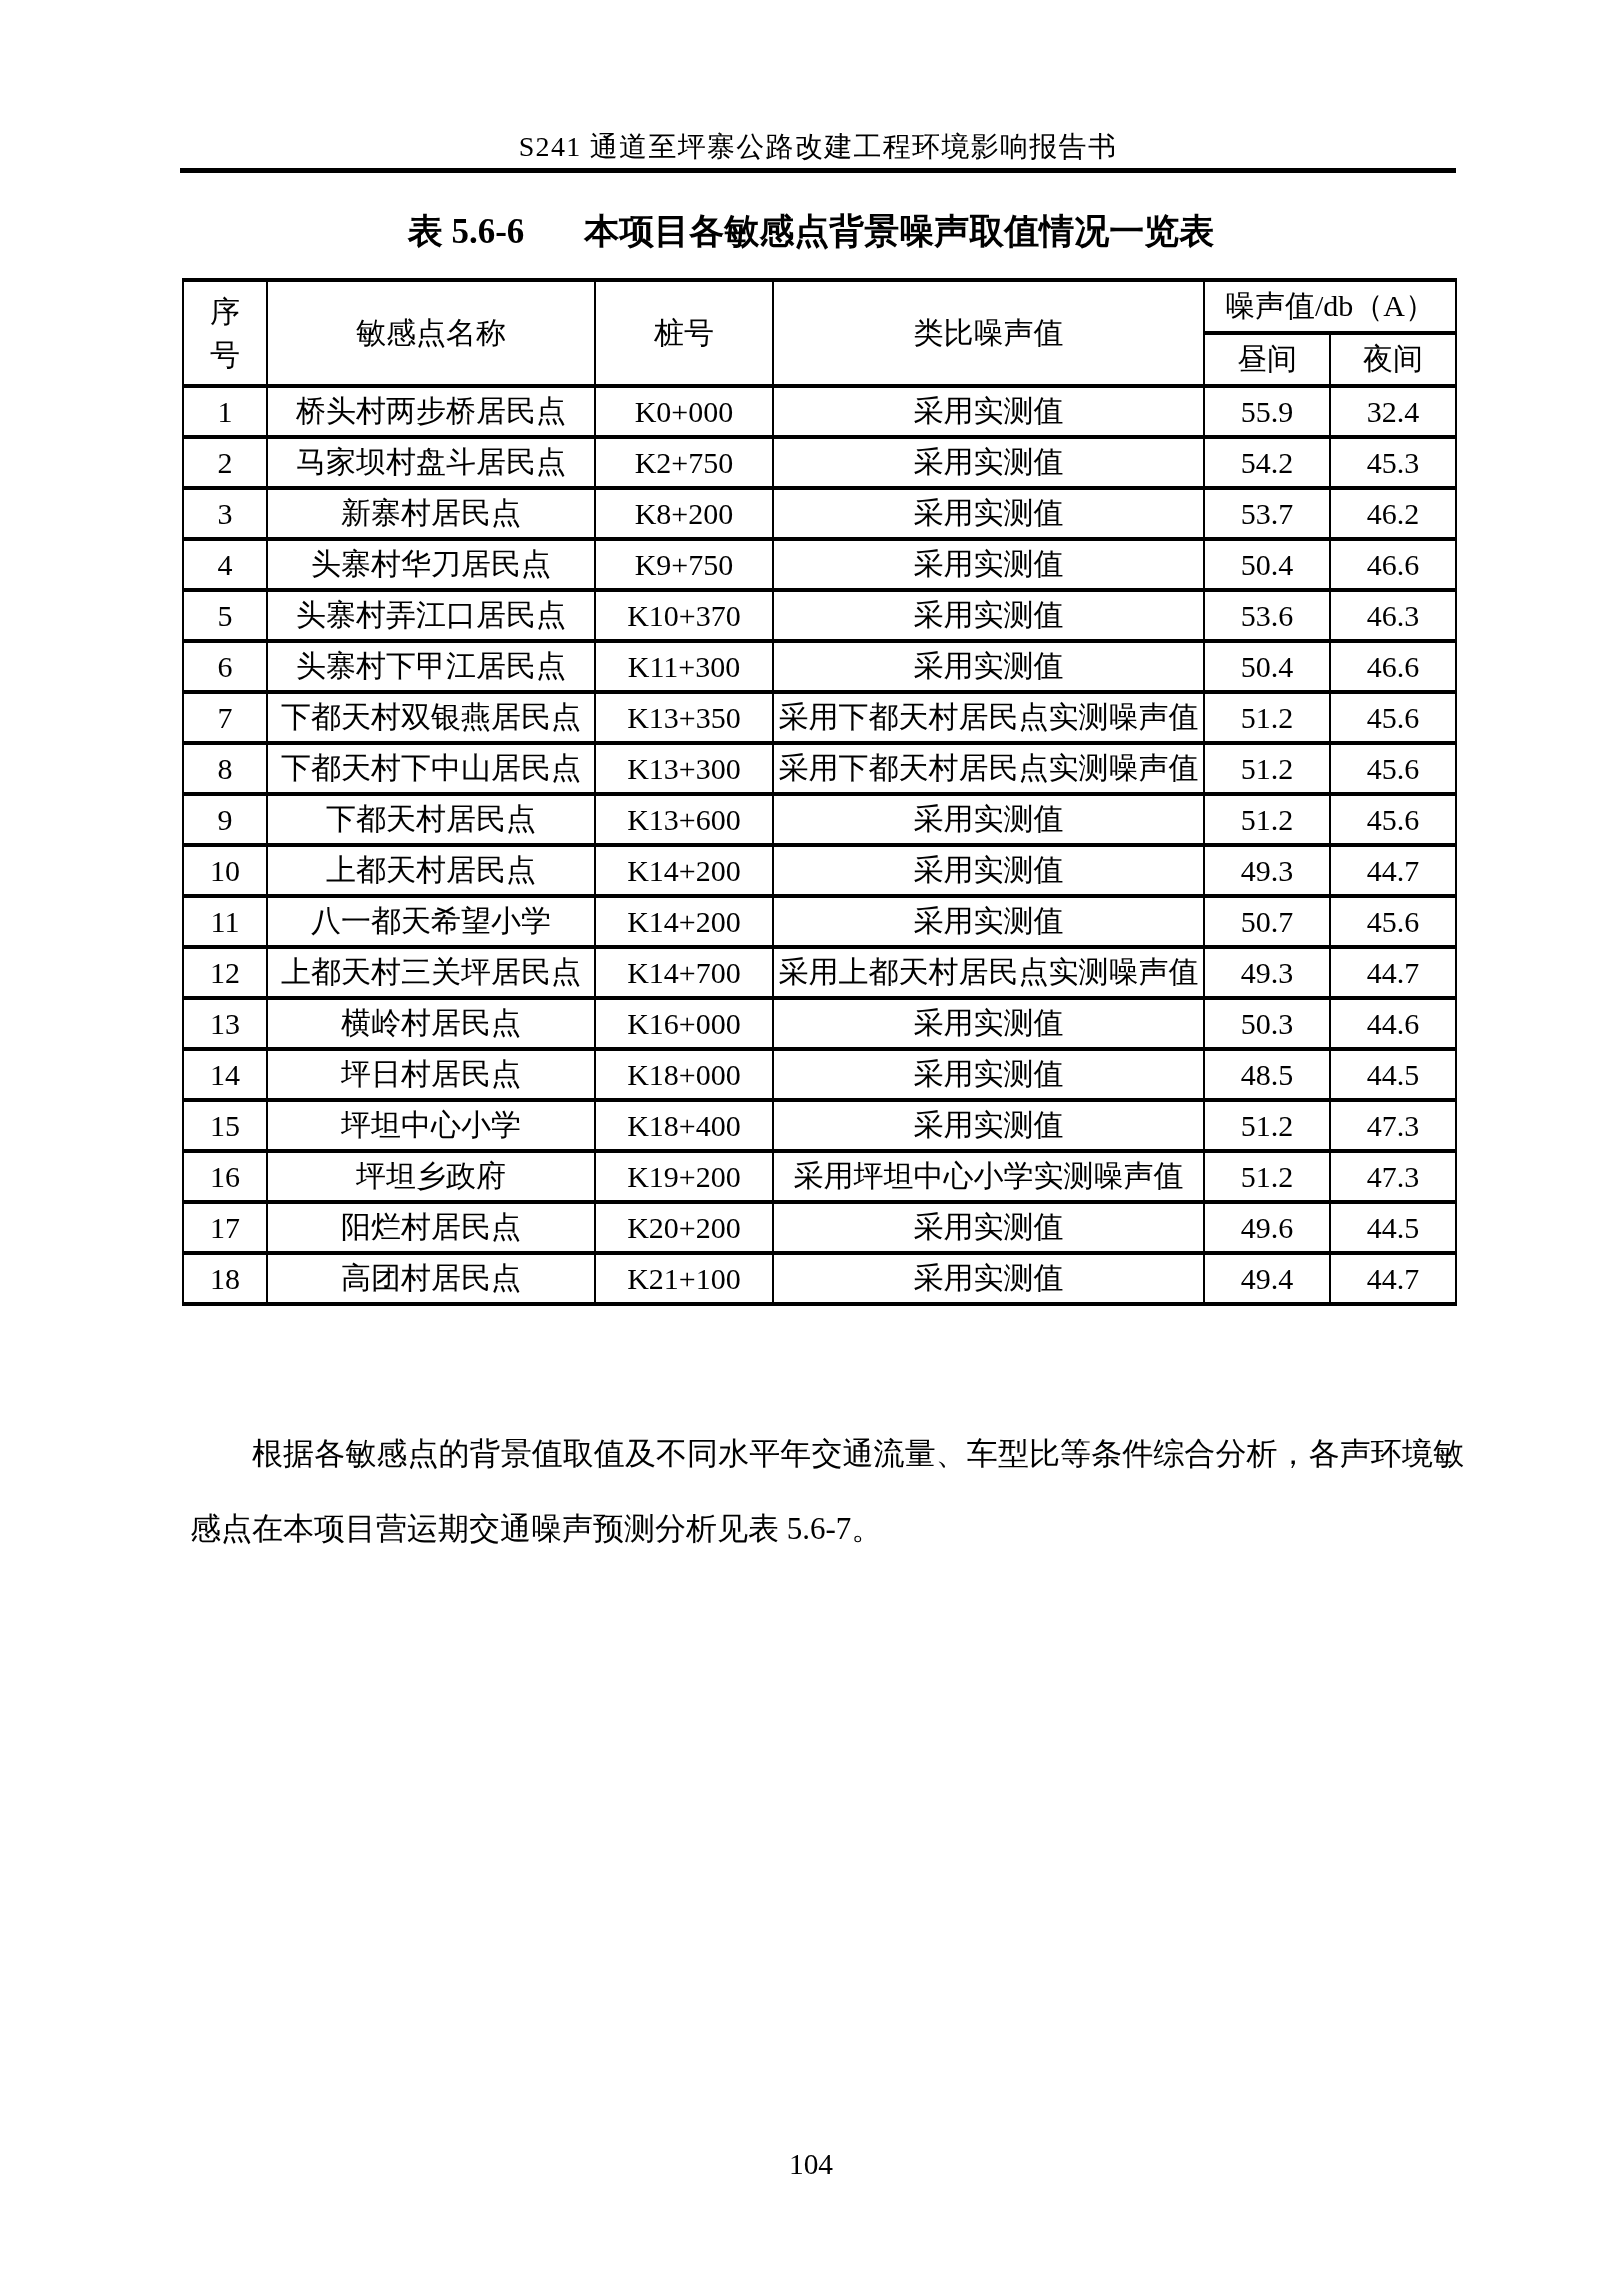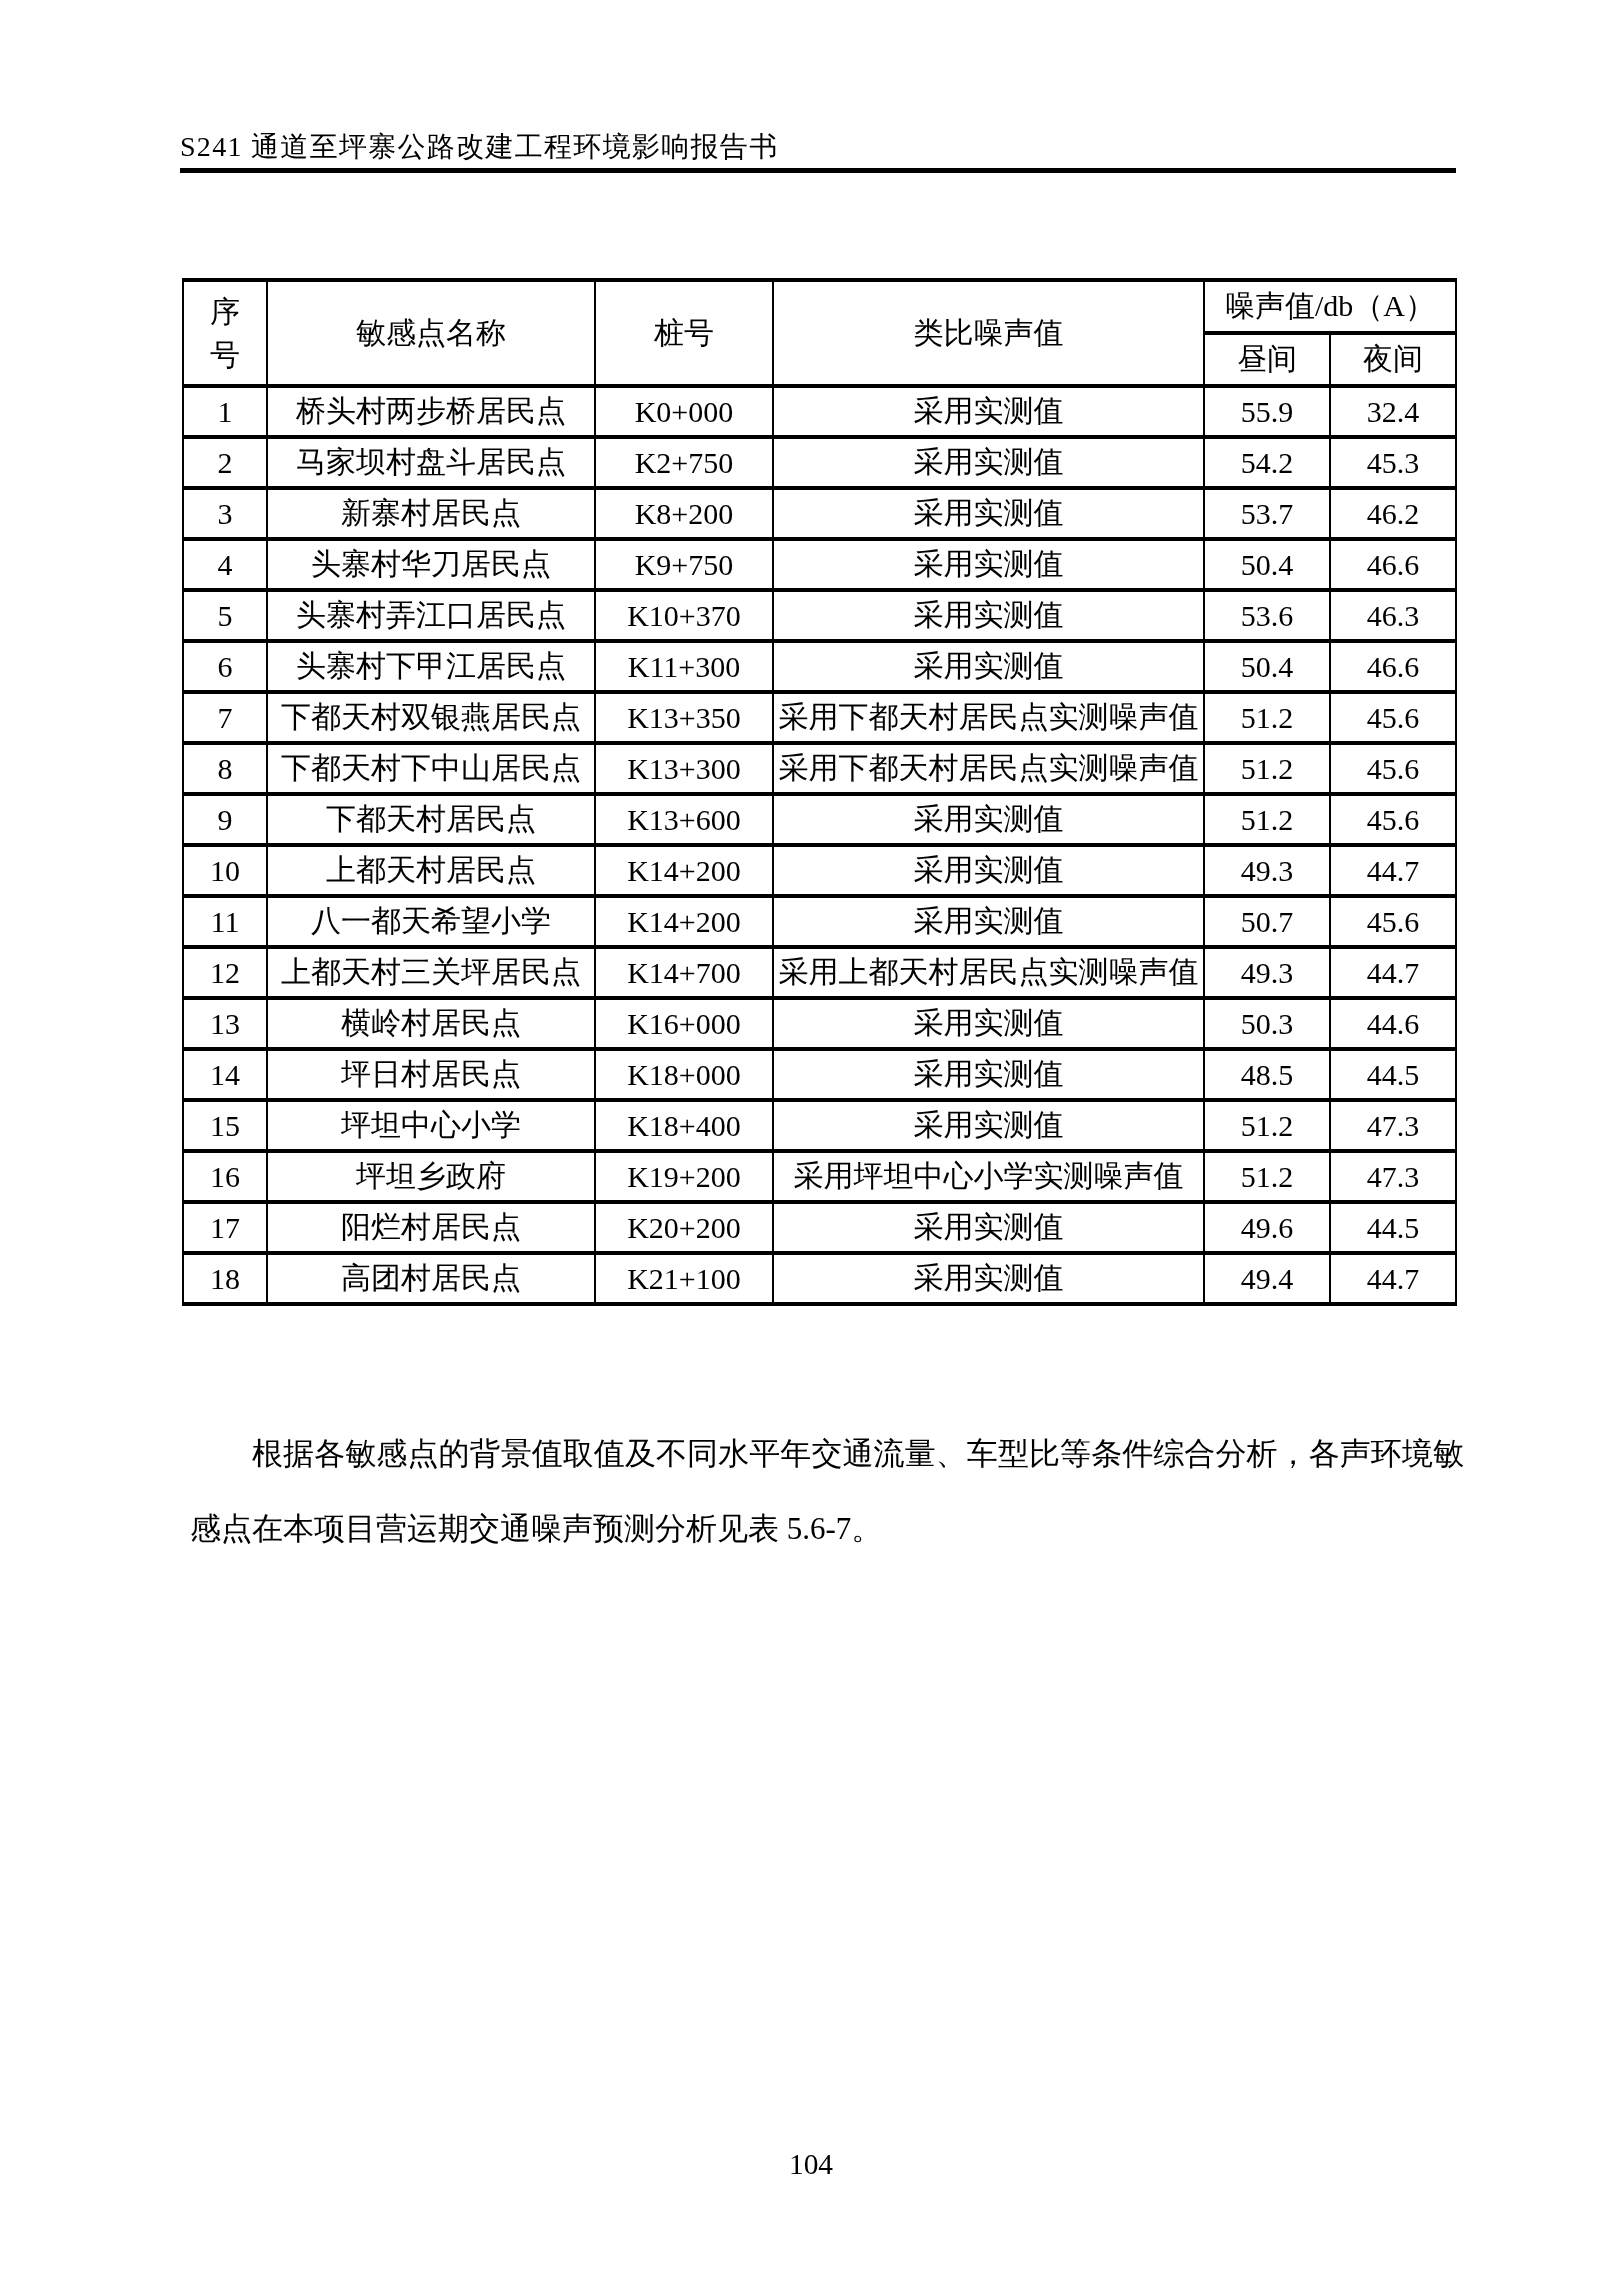--- a/index.html
+++ b/index.html
@@ -14,21 +14,21 @@
     background: #ffffff;
     color: #000000;
     font-family: "Liberation Serif", "DejaVu Serif", serif;
     overflow: hidden;
   }
   .doc-header {
     position: absolute;
     top: 128px;
     left: 180px;
     width: 1276px;
-    text-align: left;
+    text-align: center;
     font-size: 28px;
     letter-spacing: 1.3px;
     white-space: nowrap;
   }
   .header-rule {
     position: absolute;
     top: 168px;
     left: 180px;
     width: 1276px;
     height: 5.2px;
@@ -95,20 +95,23 @@
 <body>
 
 <div class="page">
 
   <div class="doc-header">
     <span>S241 通道至坪寨公路改建工程环境影响报告书</span>
   </div>
 
   <div class="header-rule"></div>
 
+  <div class="caption">
+    <span class="cap-label">表 5.6-6</span><span class="cap-title">本项目各敏感点背景噪声取值情况一览表</span>
+  </div>
 
   <table class="noise-table">
     <colgroup>
       <col style="width:84px">
       <col style="width:328px">
       <col style="width:178px">
       <col style="width:431px">
       <col style="width:126px">
       <col style="width:126px">
     </colgroup>

